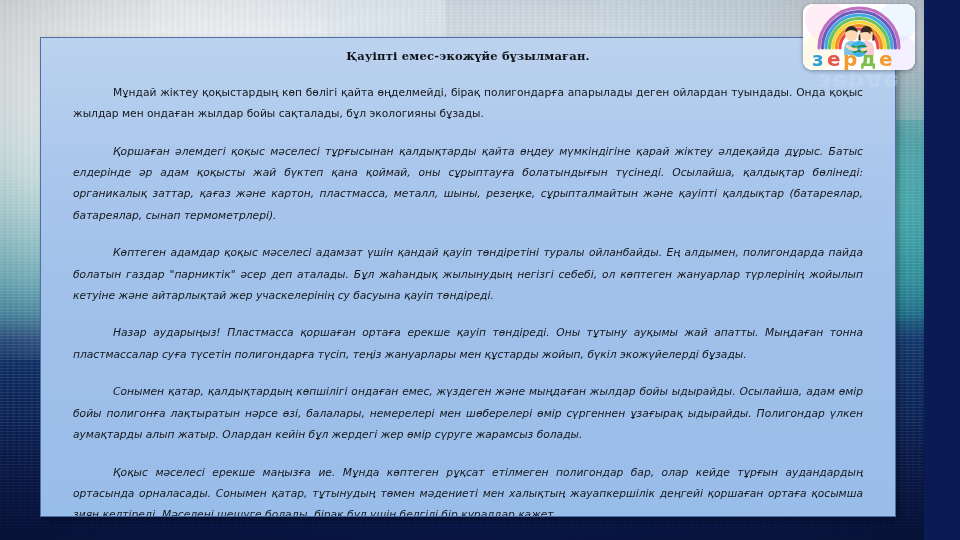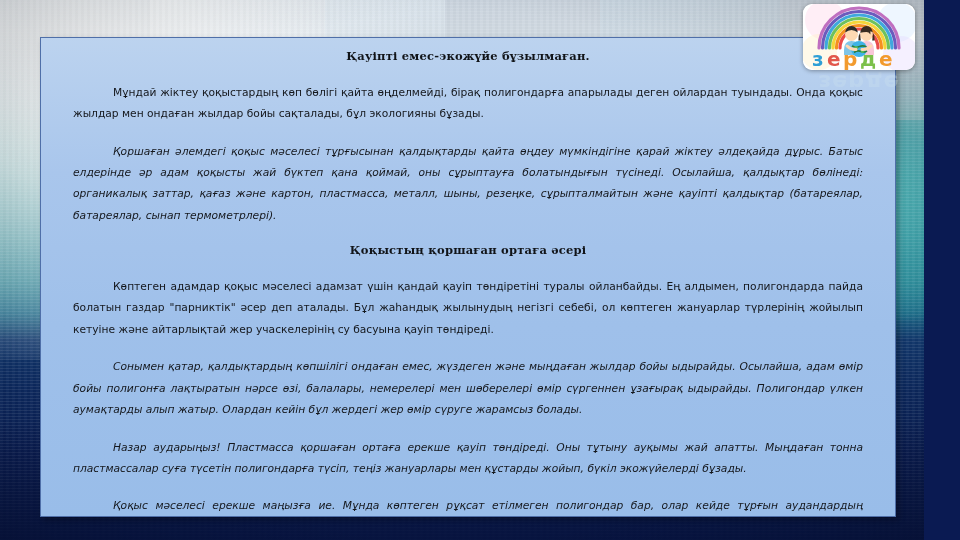--- a/index.html
+++ b/index.html
@@ -205,25 +205,24 @@
   <div class="bg-dark-bottom"></div>
   <div class="bg-vignette"></div>
 
   <div class="content-card">
 
     <div class="doc-heading">Қауіпті емес-экожүйе бұзылмаған.</div>
 
     <p class="doc-para">Мұндай жіктеу қоқыстардың көп бөлігі қайта өңделмейді, бірақ полигондарға апарылады деген ойлардан туындады. Онда қоқыс жылдар мен ондаған жылдар бойы сақталады, бұл экологияны бұзады.</p>
     <p class="doc-para">Қоршаған әлемдегі қоқыс мәселесі тұрғысынан қалдықтарды қайта өңдеу мүмкіндігіне қарай жіктеу әлдеқайда дұрыс. Батыс елдерінде әр адам қоқысты жай бүктеп қана қоймай, оны сұрыптауға болатындығын түсінеді. Осылайша, қалдықтар бөлінеді: органикалық заттар, қағаз және картон, пластмасса, металл, шыны, резеңке, сұрыпталмайтын және қауіпті қалдықтар (батареялар, батареялар, сынап термометрлері).</p>
 
-    <div class="doc-heading second">Қоқыстың қоршаған ортаға әсері</div>
 
     <p class="doc-para">Көптеген адамдар қоқыс мәселесі адамзат үшін қандай қауіп төндіретіні туралы ойланбайды. Ең алдымен, полигондарда пайда болатын газдар "парниктік" әсер деп аталады. Бұл жаһандық жылынудың негізгі себебі, ол көптеген жануарлар түрлерінің жойылып кетуіне және айтарлықтай жер учаскелерінің су басуына қауіп төндіреді.</p>
+    <p class="doc-para">Назар аударыңыз! Пластмасса қоршаған ортаға ерекше қауіп төндіреді. Оны тұтыну ауқымы жай апатты. Мыңдаған тонна пластмассалар суға түсетін полигондарға түсіп, теңіз жануарлары мен құстарды жойып, бүкіл экожүйелерді бұзады.</p>
     <p class="doc-para">Сонымен қатар, қалдықтардың көпшілігі ондаған емес, жүздеген және мыңдаған жылдар бойы ыдырайды. Осылайша, адам өмір бойы полигонға лақтыратын нәрсе өзі, балалары, немерелері мен шөберелері өмір сүргеннен ұзағырақ ыдырайды. Полигондар үлкен аумақтарды алып жатыр. Олардан кейін бұл жердегі жер өмір сүруге жарамсыз болады.</p>
-    <p class="doc-para">Назар аударыңыз! Пластмасса қоршаған ортаға ерекше қауіп төндіреді. Оны тұтыну ауқымы жай апатты. Мыңдаған тонна пластмассалар суға түсетін полигондарға түсіп, теңіз жануарлары мен құстарды жойып, бүкіл экожүйелерді бұзады.</p>
     <p class="doc-para">Қоқыс мәселесі ерекше маңызға ие. Мұнда көптеген рұқсат етілмеген полигондар бар, олар кейде тұрғын аудандардың ортасында орналасады. Сонымен қатар, тұтынудың төмен мәдениеті мен халықтың жауапкершілік деңгейі қоршаған ортаға қосымша зиян келтіреді. Мәселені шешуге болады, бірақ бұл үшін белгілі бір құралдар қажет.</p>
   </div>
 
   <div class="logo-shadow">
     <span class="logo-shadow-text">зерде</span>
   </div>
 
   <div class="logo-badge">
     <svg width="112" height="66" viewBox="0 0 112 66" xmlns="http://www.w3.org/2000/svg">
       <defs>

